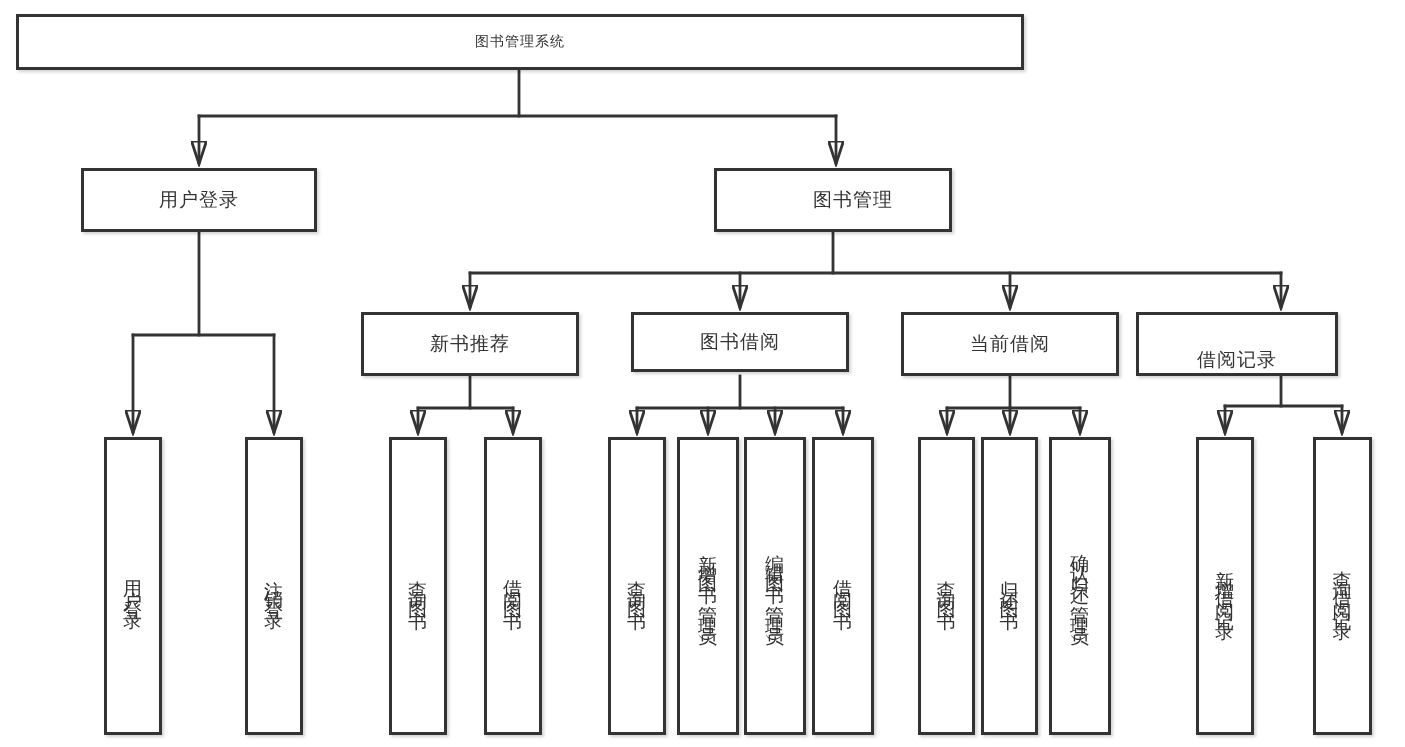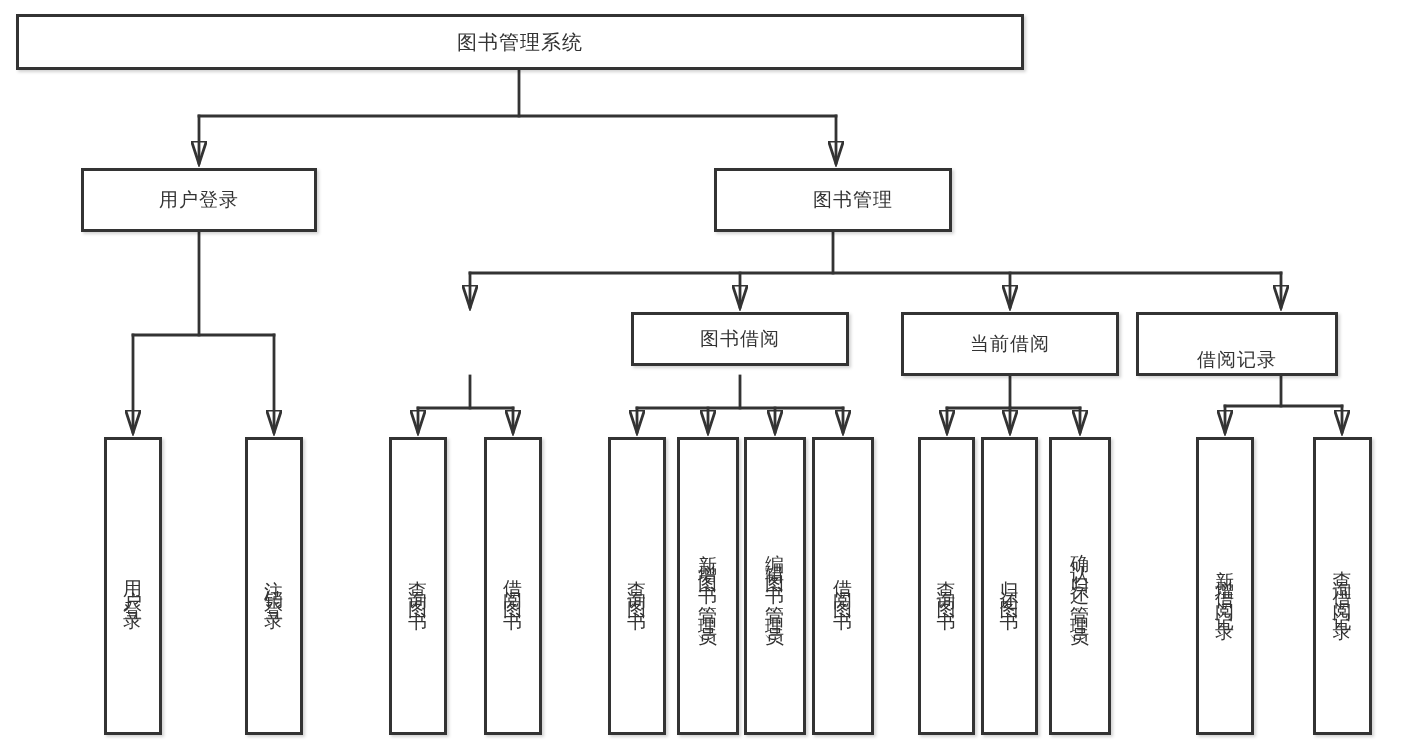--- a/index.html
+++ b/index.html
@@ -29,21 +29,21 @@
     background: #ffffff;
     border: 3px solid #333333;
     color: #333333;
     display: flex;
     align-items: center;
     justify-content: center;
     box-shadow: 2px 2px 3px rgba(0,0,0,0.18);
     z-index: 2;
   }
   .box.h { font-size: 19px; letter-spacing: 1px; }
-  .box.root { font-size: 20px; }
+  .box.root { font-size: 14px; }
   .box.v {
     font-size: 19px;
     writing-mode: vertical-rl;
     text-orientation: mixed;
     letter-spacing: 0.55em;
     line-height: 1;
     padding: 8px 0;
   }
   .watermark {
     position: absolute;
@@ -114,21 +114,24 @@
     <span>图书管理系统</span>
   </div>
 
   <div class="box h" style="left:81px; top:168px; width:236px; height:64px;">
     <span>用户登录</span>
   </div>
   <div class="box h" style="left:714px; top:168px; width:238px; height:64px;padding-left:40px;">
     <span>图书管理</span>
   </div>
 
-  <div class="box h" style="left:631px; top:312px; width:218px; height:54px;">
+  <div class="box h" style="left:361px; top:312px; width:218px; height:64px;">
+    <span>新书推荐</span>
+  </div>
+  <div class="box h" style="left:631px; top:312px; width:218px; height:60px;">
     <span>图书借阅</span>
   </div>
   <div class="box h" style="left:901px; top:312px; width:218px; height:64px;">
     <span>当前借阅</span>
   </div>
   <div class="box h" style="left:1136px; top:312px; width:202px; height:64px;align-items:flex-end;">
     <span>借阅记录</span>
   </div>
 
   <div class="box v" style="left:104px; top:437px; width:58px; height:298px;">

